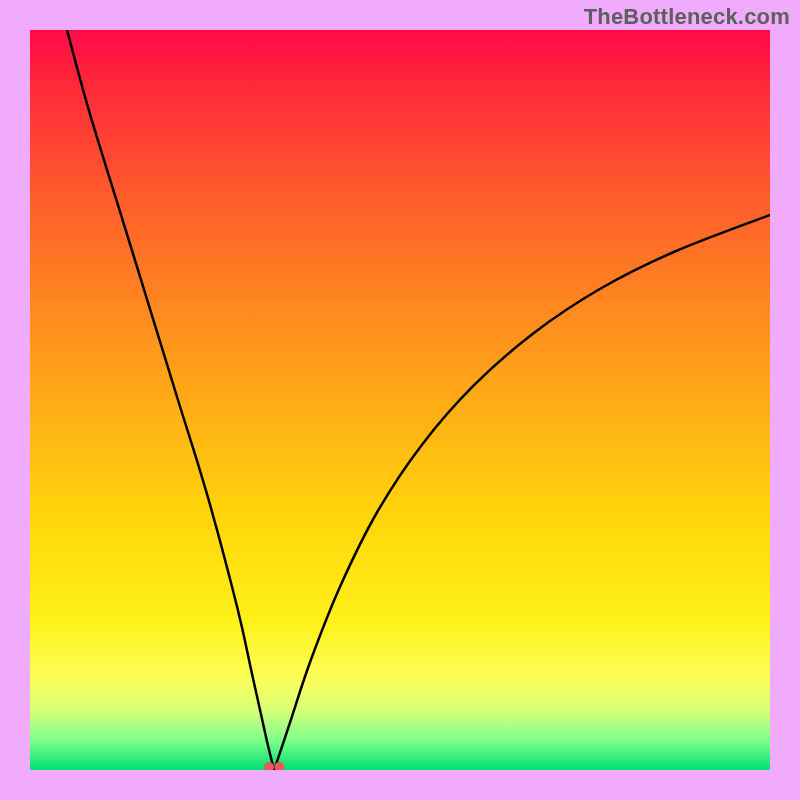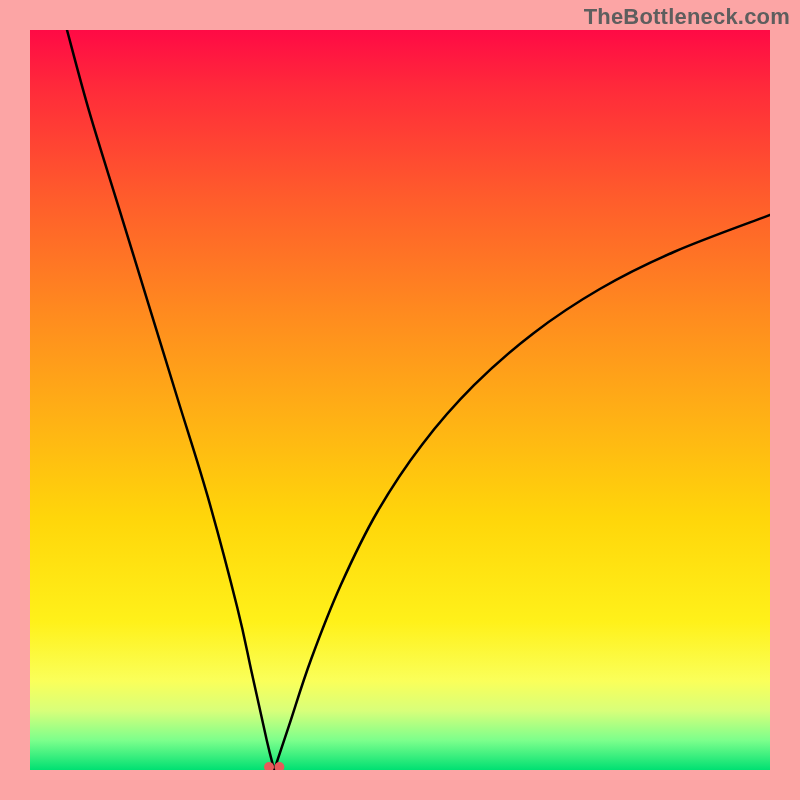--- a/index.html
+++ b/index.html
@@ -8,21 +8,21 @@
     width: 800px;
     height: 800px;
     background: #000;
     overflow: hidden;
     font-family: Arial, Helvetica, sans-serif;
   }
   .frame {
     position: relative;
     width: 800px;
     height: 800px;
-    background: #fca5a5;
+    background: #f0abfc;
   }
   .watermark {
     position: absolute;
     top: 4px;
     right: 10px;
     color: #5e5e5e;
     font-size: 22px;
     font-weight: 600;
     letter-spacing: 0.2px;
     z-index: 5;

